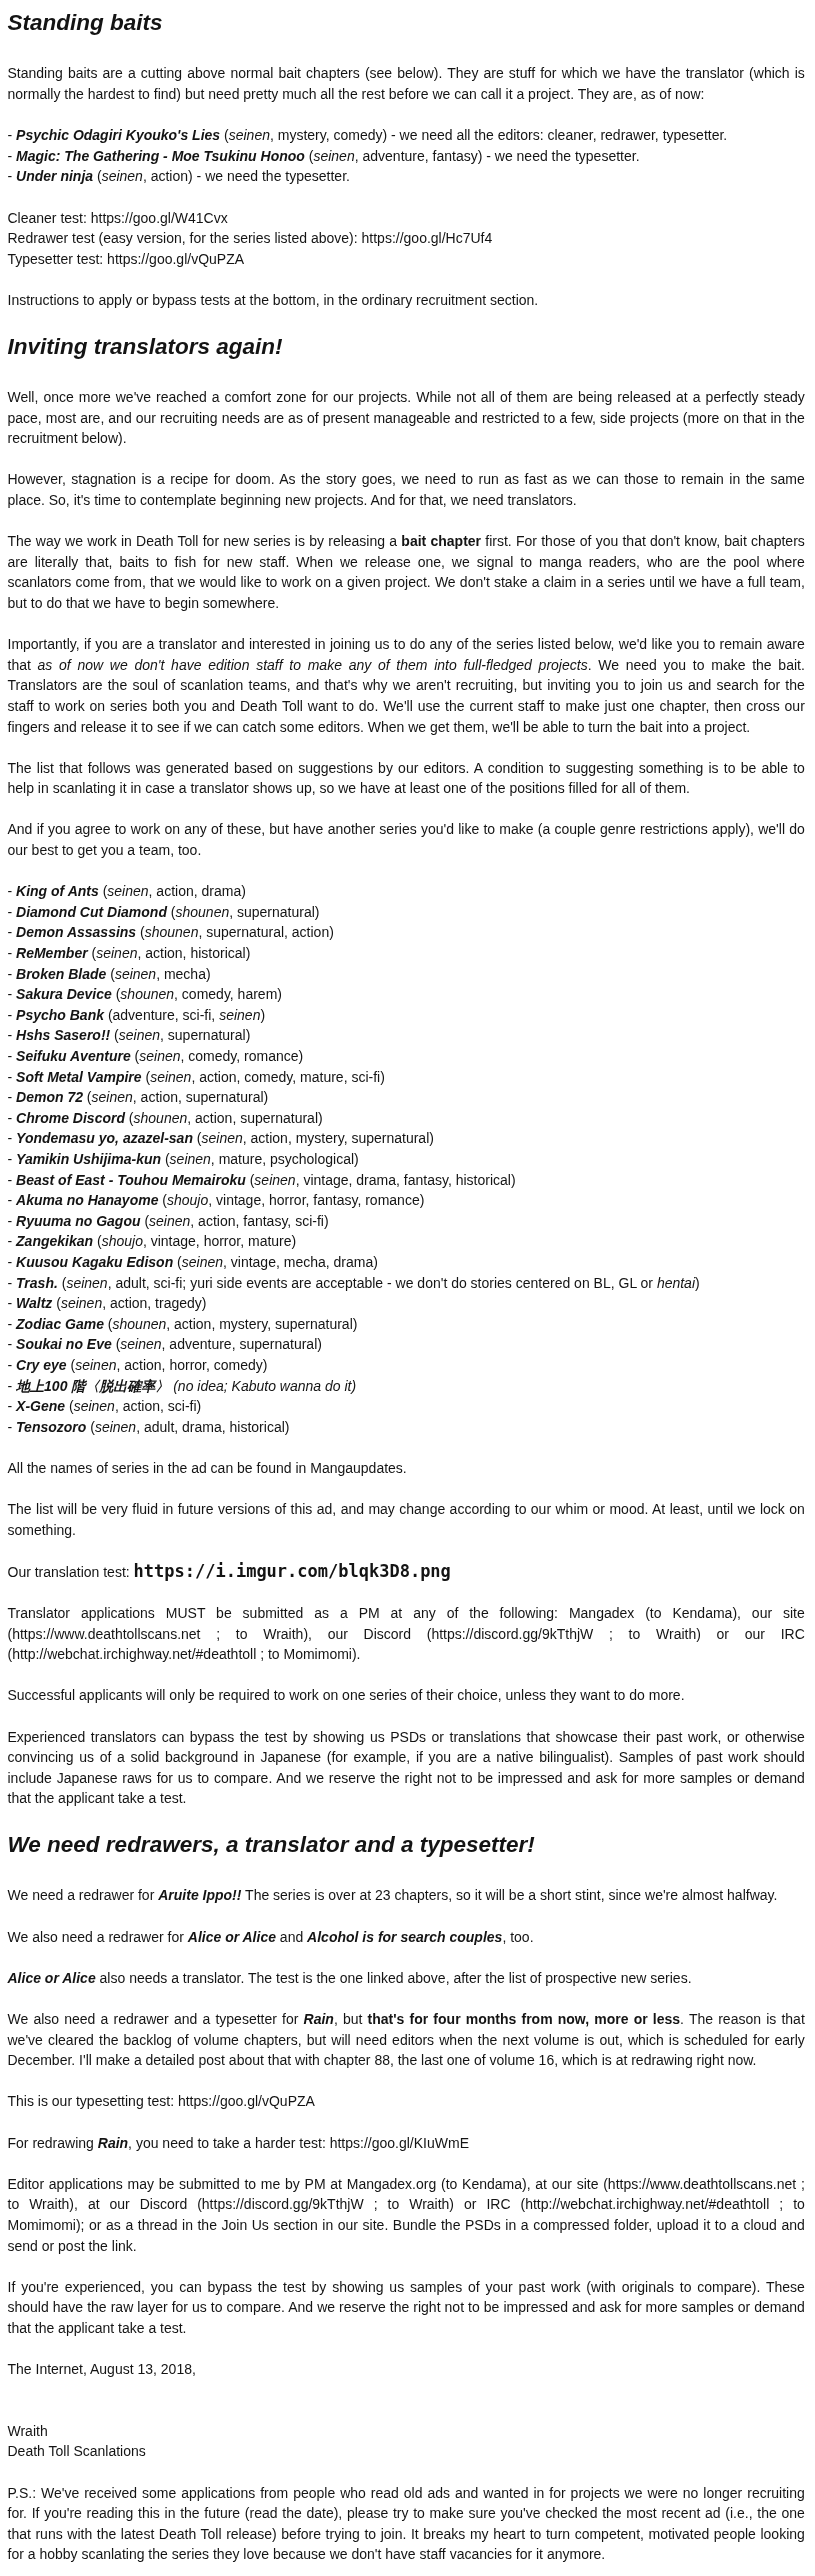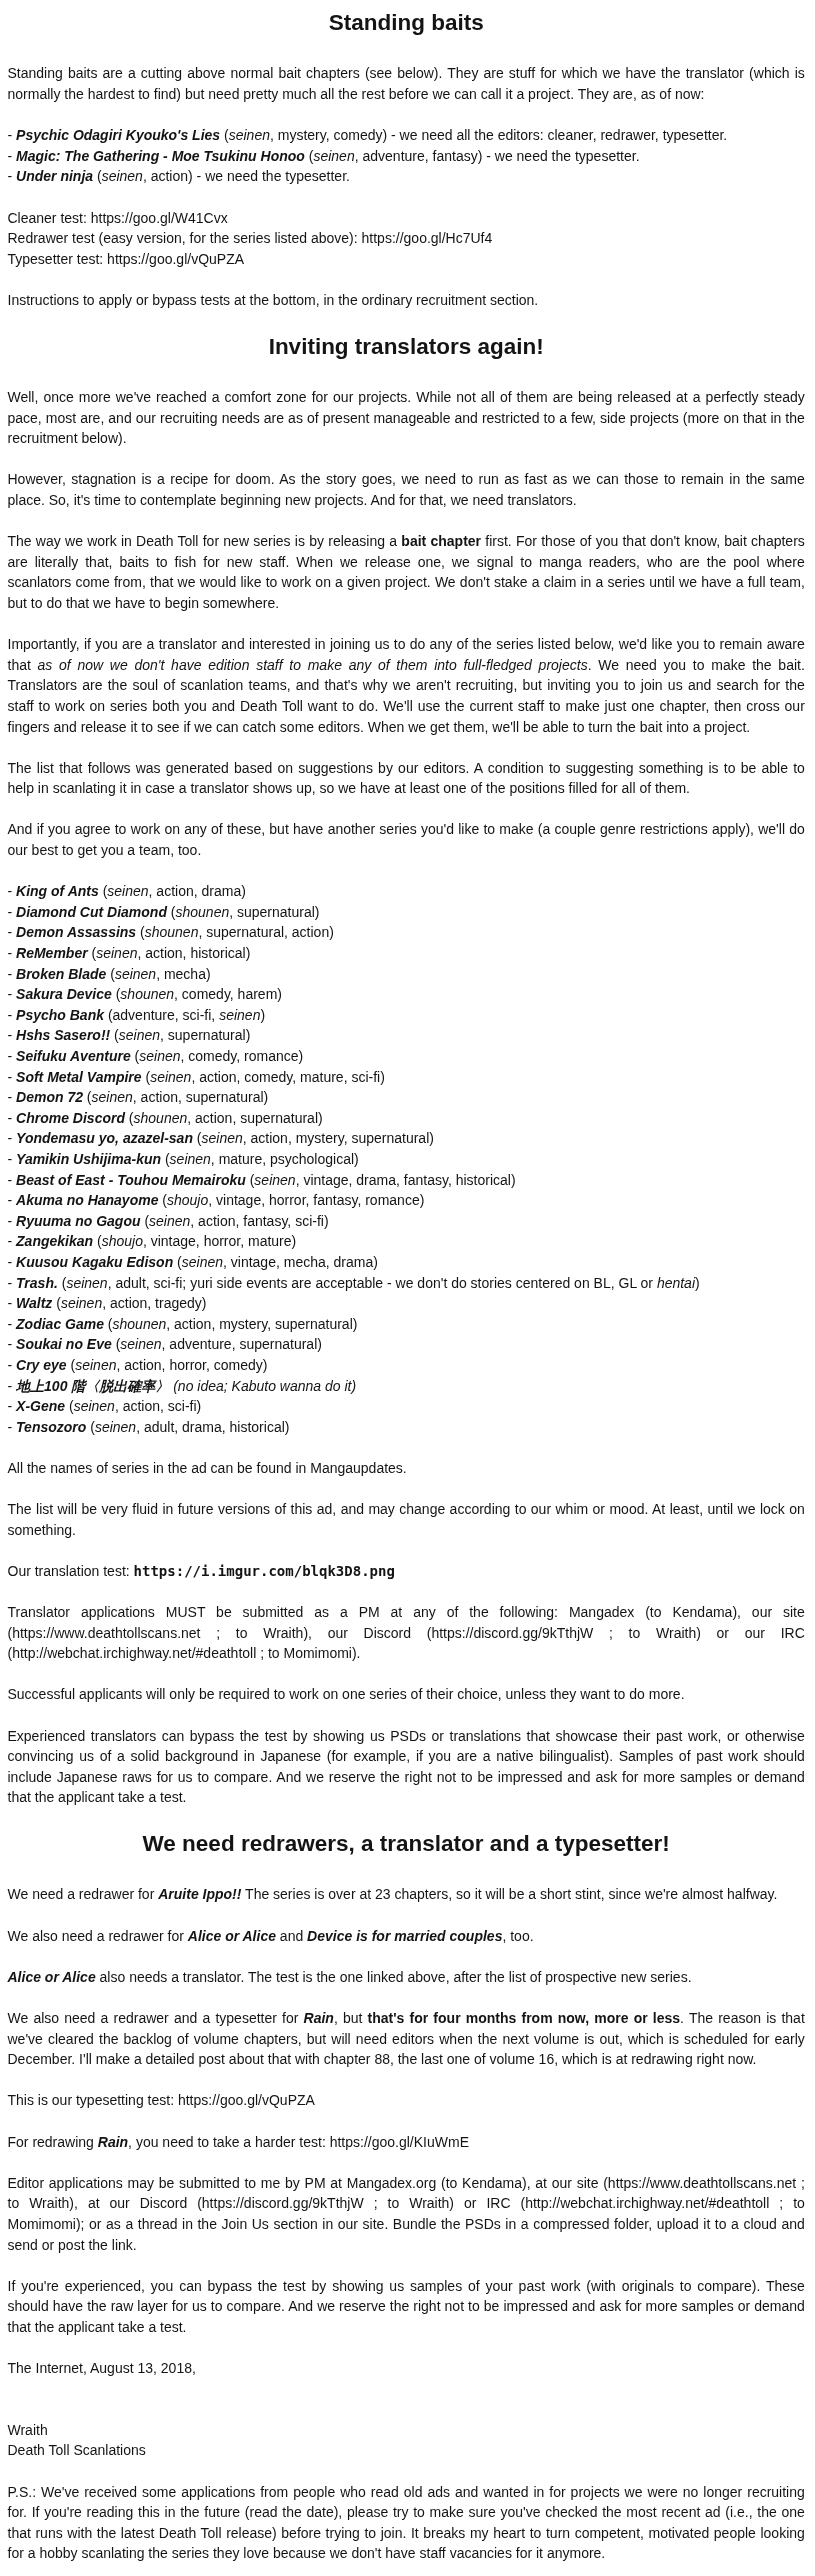--- a/index.html
+++ b/index.html
@@ -10,36 +10,37 @@
     padding: 7.5px 11.2px 22.5px 7.5px;
     color: #141414;
     font-family: "Liberation Sans", sans-serif;
     font-size: 14px;
     line-height: 20.6px;
   }
   .heading {
     font-size: 22.5px;
     line-height: 28px;
     font-weight: bold;
-    text-align: center;
+    font-style: italic;
+    text-align: left;
     margin: 22.5px 0 26px;
   }
   .heading.first { margin-top: 1.9px; }
   .para { margin: 0 0 20.6px; text-align: justify; }
   .para.right { text-align: left; }
   .para.gap-lg { margin-bottom: 41px; }
   .series-list { list-style: none; margin: 0 0 20.6px; padding: 0; }
   .series-list li { margin: 0; }
   .lines div { margin: 0; }
   strong { font-weight: bold; }
   em { font-style: italic; }
   code {
     font-family: "DejaVu Sans Mono", monospace;
     font-weight: bold;
-    font-size: 14px;
+    font-size: 17px;
   }
 </style>
 </head>
 <body>
 
 <div id="doc" class="doc">
     <h2 class="heading first">Standing baits</h2>
     <p class="para">Standing baits are a cutting above normal bait chapters (see below). They are stuff for which we have the translator (which is normally the hardest to find) but need pretty much all the rest before we can call it a project. They are, as of now:</p>
     <ul class="series-list">
       <li>- <strong><em>Psychic Odagiri Kyouko's Lies</em></strong> (<em>seinen</em>, mystery, comedy) - we need all the editors: cleaner, redrawer, typesetter.</li>
@@ -89,21 +90,21 @@
       <li>- <strong><em>Tensozoro</em></strong> (<em>seinen</em>, adult, drama, historical)</li>
     </ul>
     <p class="para">All the names of series in the ad can be found in Mangaupdates.</p>
     <p class="para">The list will be very fluid in future versions of this ad, and may change according to our whim or mood. At least, until we lock on something.</p>
     <p class="para">Our translation test: <code>https://i.imgur.com/blqk3D8.png</code></p>
     <p class="para">Translator applications MUST be submitted as a PM at any of the following: Mangadex (to Kendama), our site (https://www.deathtollscans.net ; to Wraith), our Discord (https://discord.gg/9kTthjW ; to Wraith) or our IRC (http://webchat.irchighway.net/#deathtoll ; to Momimomi).</p>
     <p class="para">Successful applicants will only be required to work on one series of their choice, unless they want to do more.</p>
     <p class="para">Experienced translators can bypass the test by showing us PSDs or translations that showcase their past work, or otherwise convincing us of a solid background in Japanese (for example, if you are a native bilingualist). Samples of past work should include Japanese raws for us to compare. And we reserve the right not to be impressed and ask for more samples or demand that the applicant take a test.</p>
     <h2 class="heading">We need redrawers, a translator and a typesetter!</h2>
     <p class="para">We need a redrawer for <strong><em>Aruite Ippo!!</em></strong> The series is over at 23 chapters, so it will be a short stint, since we're almost halfway.</p>
-    <p class="para">We also need a redrawer for <strong><em>Alice or Alice</em></strong> and <strong><em>Device is for married couples</em></strong>, too.</p>
+    <p class="para">We also need a redrawer for <strong><em>Alice or Alice</em></strong> and <strong><em>Alcohol is for search couples</em></strong>, too.</p>
     <p class="para"><strong><em>Alice or Alice</em></strong> also needs a translator. The test is the one linked above, after the list of prospective new series.</p>
     <p class="para">We also need a redrawer and a typesetter for <strong><em>Rain</em></strong>, but <strong>that's for four months from now, more or less</strong>. The reason is that we've cleared the backlog of volume chapters, but will need editors when the next volume is out, which is scheduled for early December. I'll make a detailed post about that with chapter 88, the last one of volume 16, which is at redrawing right now.</p>
     <p class="para">This is our typesetting test: https://goo.gl/vQuPZA</p>
     <p class="para">For redrawing <strong><em>Rain</em></strong>, you need to take a harder test: https://goo.gl/KIuWmE</p>
     <p class="para">Editor applications may be submitted to me by PM at Mangadex.org (to Kendama), at our site (https://www.deathtollscans.net ; to Wraith), at our Discord (https://discord.gg/9kTthjW ; to Wraith) or IRC (http://webchat.irchighway.net/#deathtoll ; to Momimomi); or as a thread in the Join Us section in our site. Bundle the PSDs in a compressed folder, upload it to a cloud and send or post the link.</p>
     <p class="para">If you're experienced, you can bypass the test by showing us samples of your past work (with originals to compare). These should have the raw layer for us to compare. And we reserve the right not to be impressed and ask for more samples or demand that the applicant take a test.</p>
     <p class="para right gap-lg">The Internet, August 13, 2018,</p>
     <div class="para lines right">
       <div>Wraith</div>
       <div>Death Toll Scanlations</div>

